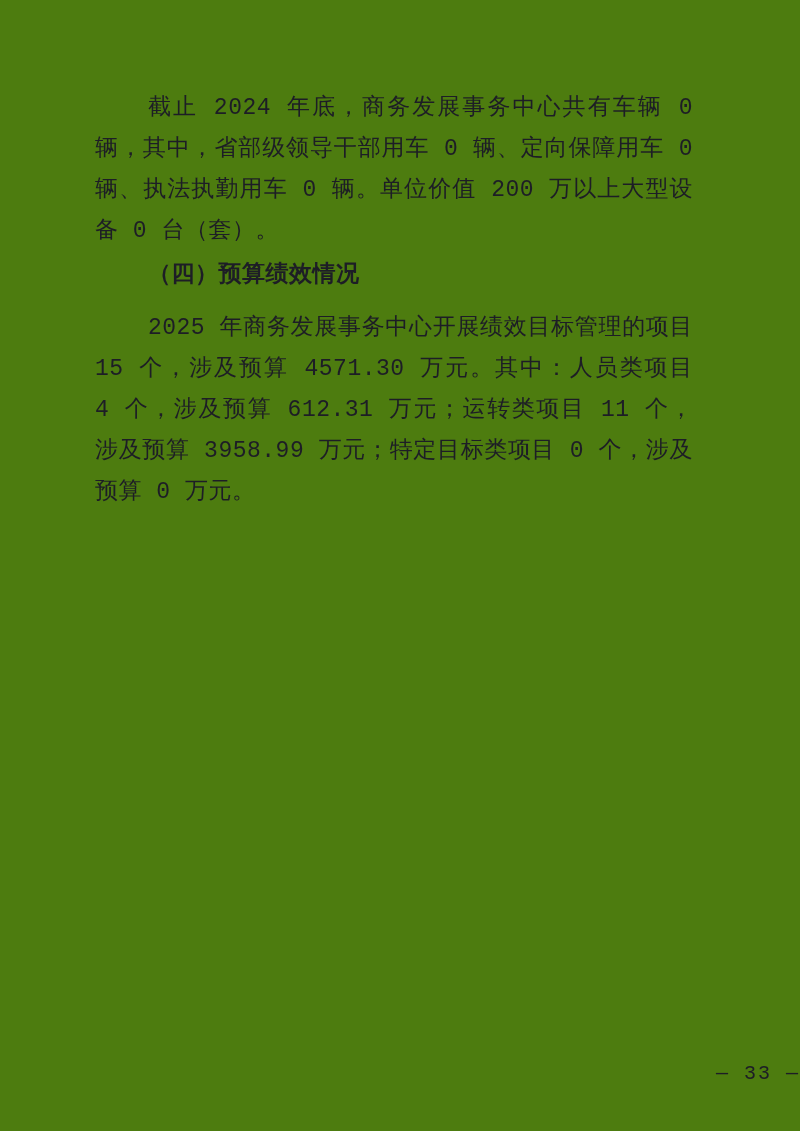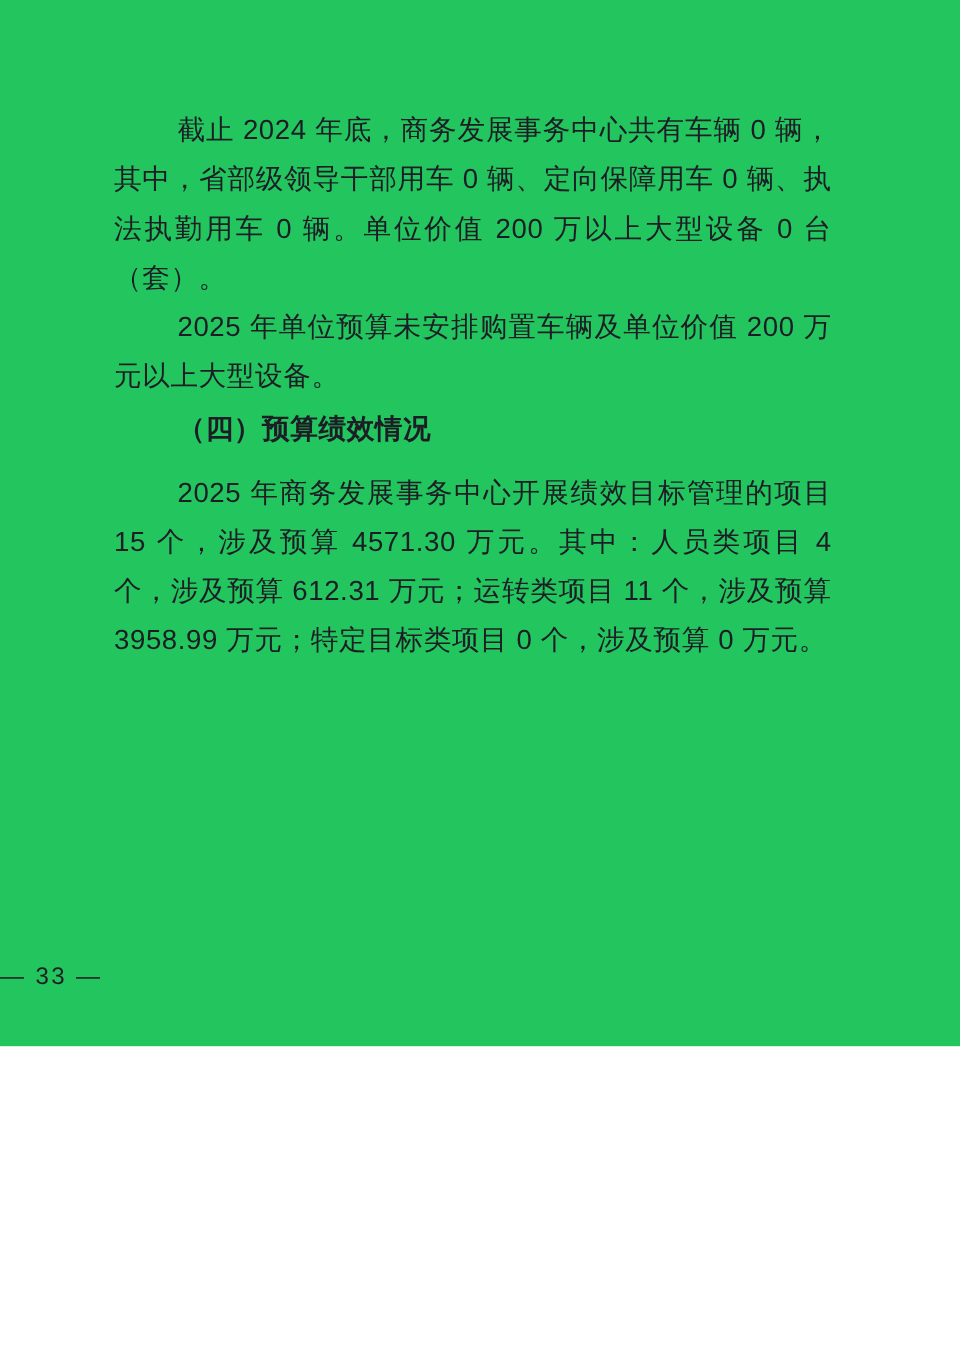--- a/index.html
+++ b/index.html
@@ -3,24 +3,24 @@
 <meta charset="utf-8">
 <style>
   html, body {
     margin: 0;
     padding: 0;
     background: #ffffff;
   }
   .page {
     position: relative;
     width: 800px;
-    height: 872px;
-    background: #22c55e;
+    height: 1131px;
+    background: #4d7c0f;
     overflow: hidden;
-    font-family: Liberation Sans, sans-serif;
+    font-family: Liberation Mono, monospace;
     color: #1d1d26;
   }
   .content {
     position: absolute;
     left: 95px;
     top: 88px;
     width: 598px;
     text-align: justify;
   }
   .body-para {
@@ -38,32 +38,31 @@
     letter-spacing: 0.5px;
     text-indent: 2.3em;
     font-weight: bold;
     text-align: left;
   }
   .footer {
     position: absolute;
     left: 0;
     bottom: 46px;
     width: 100%;
-    text-align: left;
+    text-align: right;
     font-size: 20px;
     letter-spacing: 2px;
     color: #1d1d26;
   }
 </style>
 </head>
 <body>
 
 <div class="page">
   <div class="content">
     <p class="body-para">截止 2024 年底，商务发展事务中心共有车辆 0 辆，其中，省部级领导干部用车 0 辆、定向保障用车 0 辆、执法执勤用车 0 辆。单位价值 200 万以上大型设备 0 台（套）。</p>
-    <p class="body-para">2025 年单位预算未安排购置车辆及单位价值 200 万元以上大型设备。</p>
     <h3 class="section-heading">（四）预算绩效情况</h3>
     <p class="body-para">2025 年商务发展事务中心开展绩效目标管理的项目 15 个，涉及预算 4571.30 万元。其中：人员类项目 4 个，涉及预算 612.31 万元；运转类项目 11 个，涉及预算 3958.99 万元；特定目标类项目 0 个，涉及预算 0 万元。</p>
   </div>
   <div class="footer">
     <span>— 33 —</span>
   </div>
 </div>
 
 </body></html>

